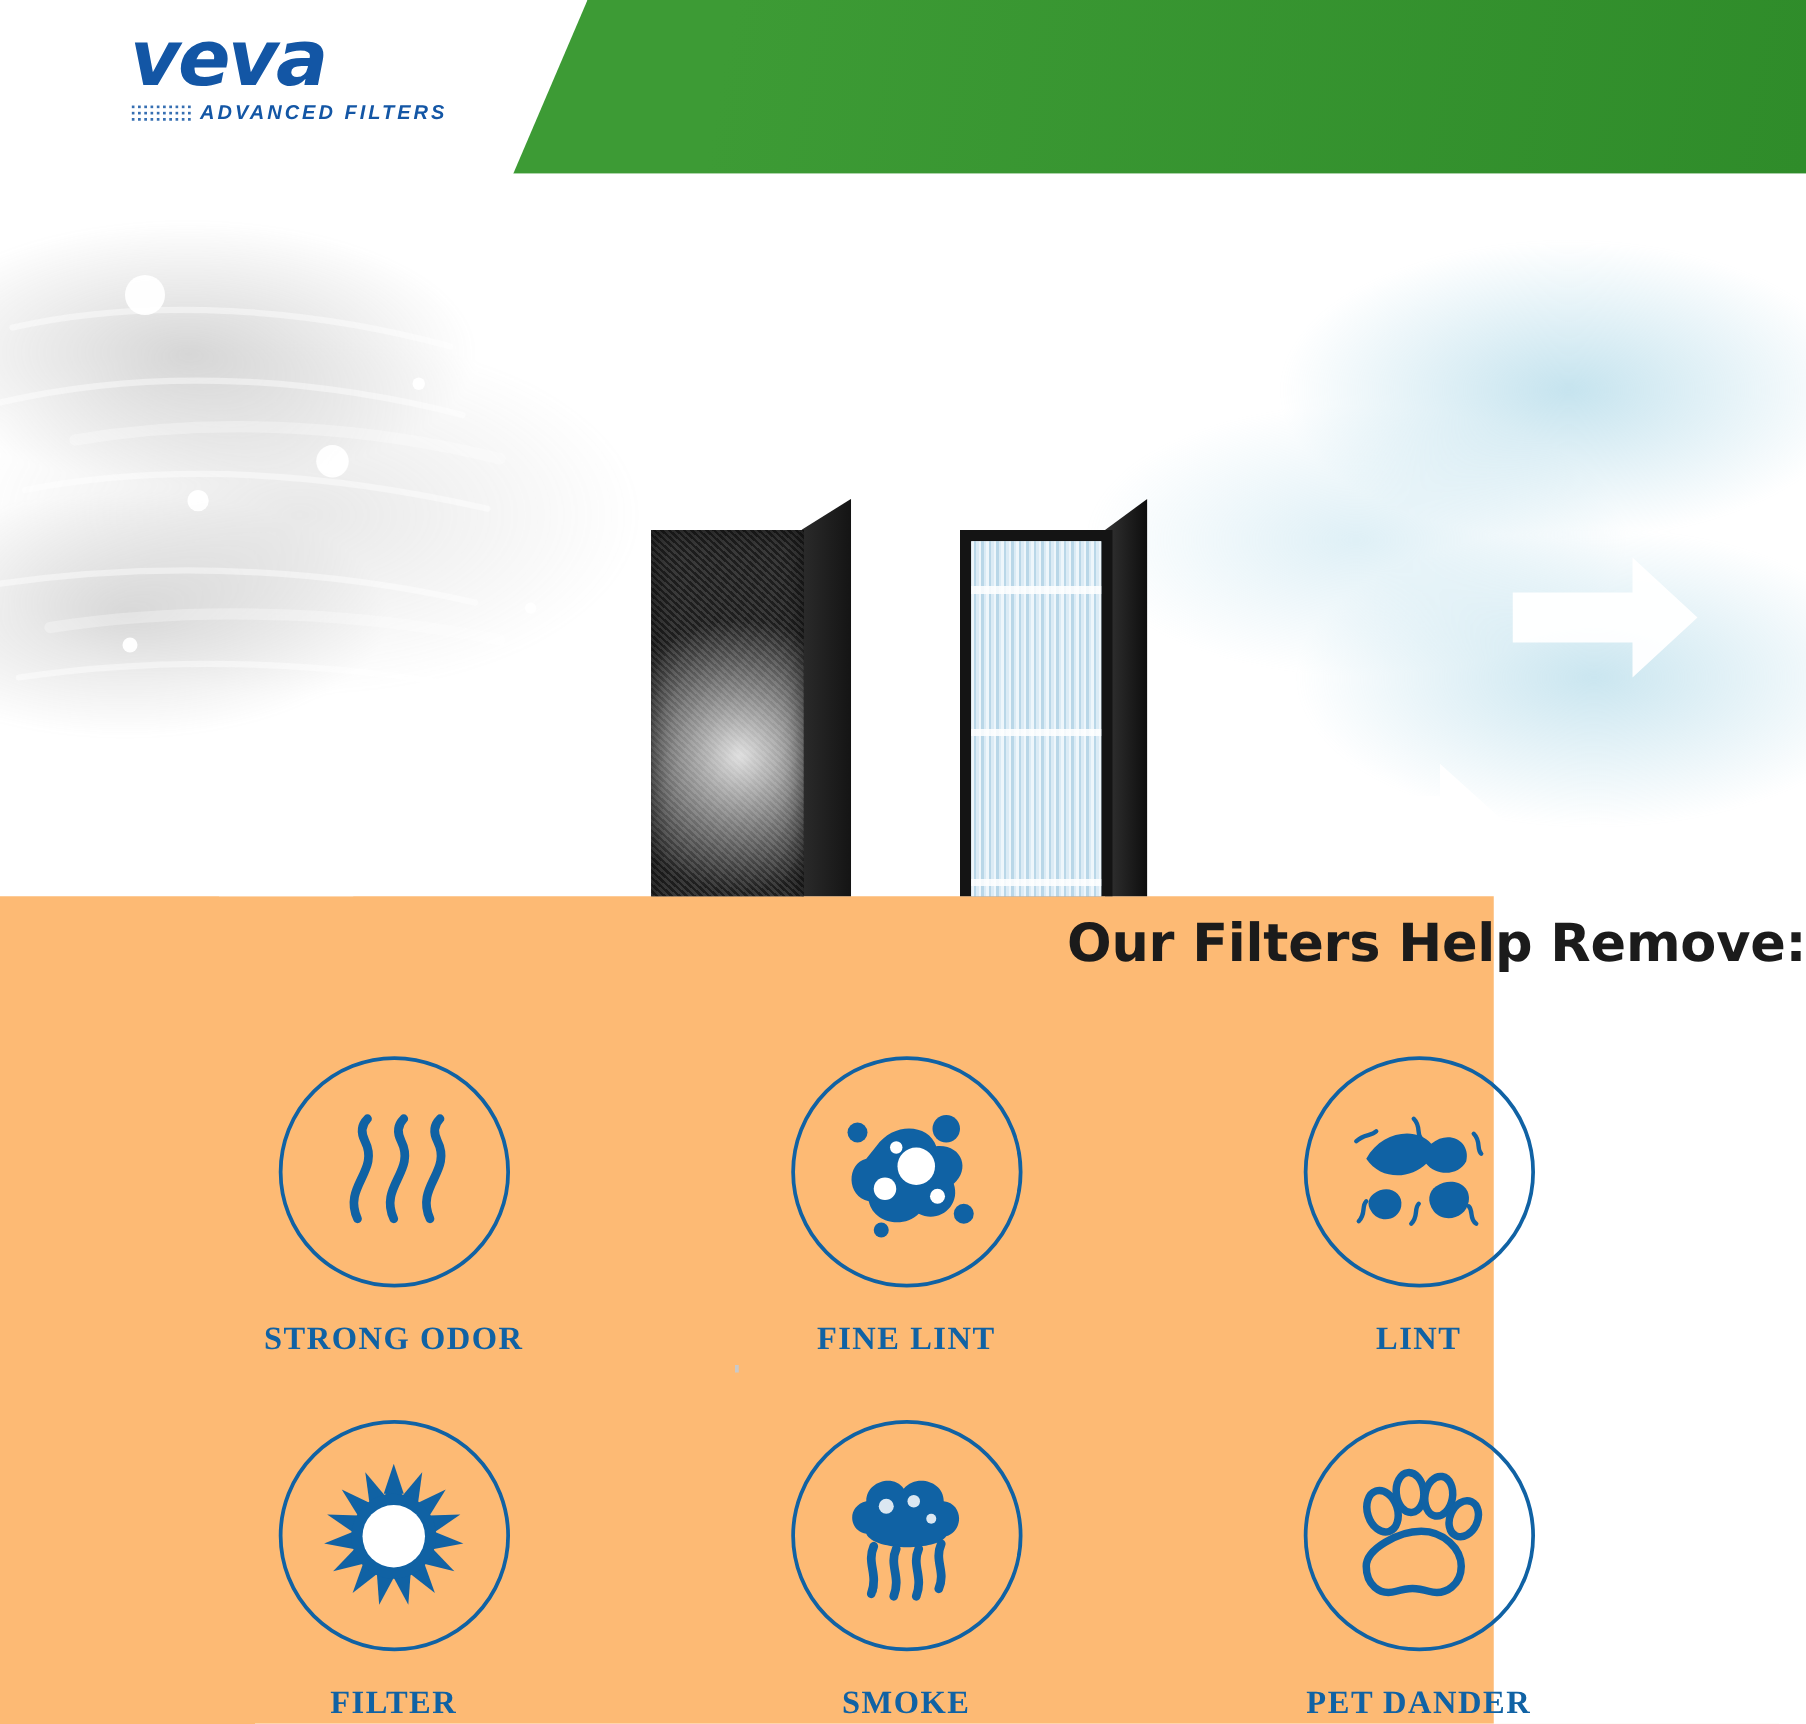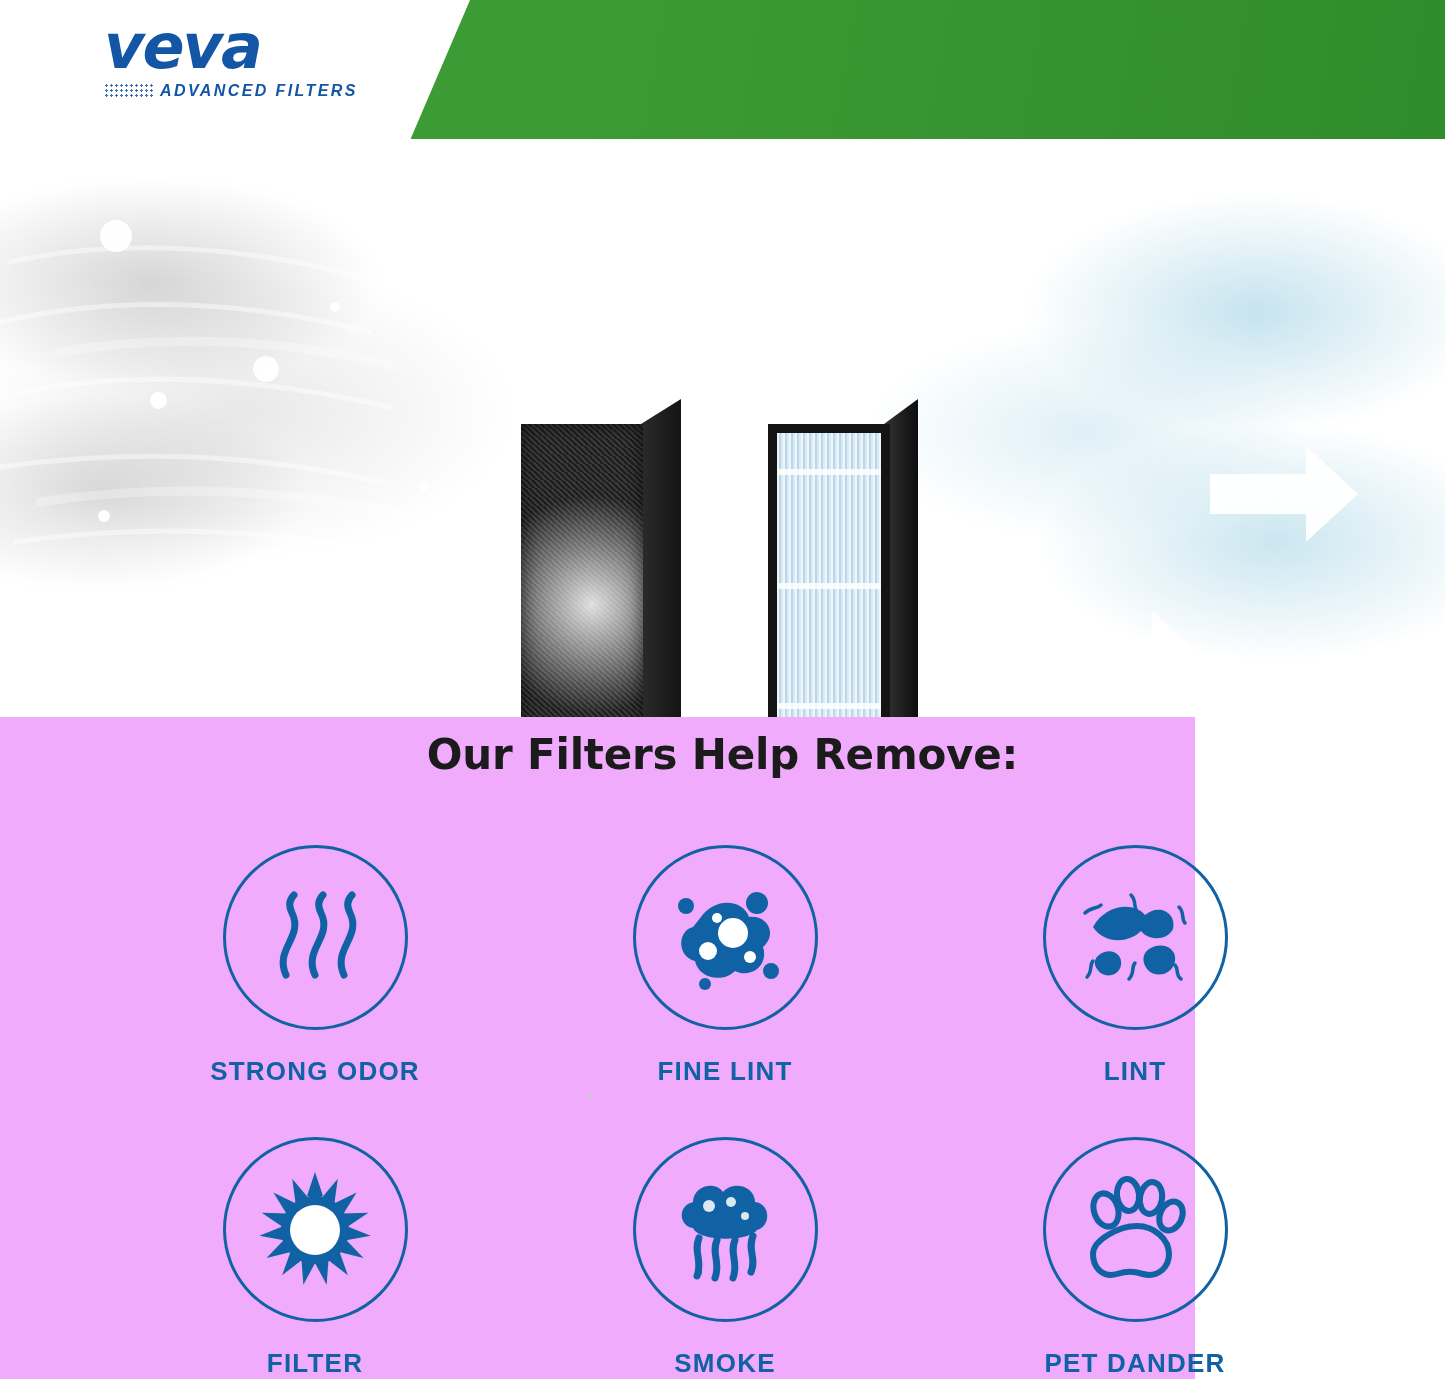--- a/index.html
+++ b/index.html
@@ -7,21 +7,21 @@
     width: 1445px;
     height: 1379px;
     background: #ffffff;
     font-family: "Liberation Sans", sans-serif;
     overflow: hidden;
   }
   .page {
     position: relative;
     width: 1195px;
     height: 1379px;
-    background: #f0abfc;
+    background: #fdba74;
   }
 
   
   .header {
     position: relative;
     width: 1445px;
     height: 152px;
     overflow: hidden;
     background: #ffffff;
   }
@@ -210,37 +210,38 @@
   
   .arrow { position: absolute; }
   .arrow svg { display: block; }
 
   
   .section-title {
     position: absolute;
     top: 730px;
     left: 0;
     width: 1445px;
-    text-align: center;
+    text-align: right;
     font-size: 42px;
     font-weight: bold;
     color: #1b1b1b;
     letter-spacing: -0.2px;
     font-family: "DejaVu Sans", sans-serif;
   }
 
   
   .grid {
     position: absolute;
     top: 845px;
     left: 110px;
     width: 1230px;
     display: grid;
     grid-template-columns: repeat(3, 1fr);
     grid-row-gap: 50px;
+    font-family: Liberation Serif, serif;
   }
   .cell {
     display: flex;
     flex-direction: column;
     align-items: center;
   }
   .circle {
     width: 185px;
     height: 185px;
     border-radius: 50%;

